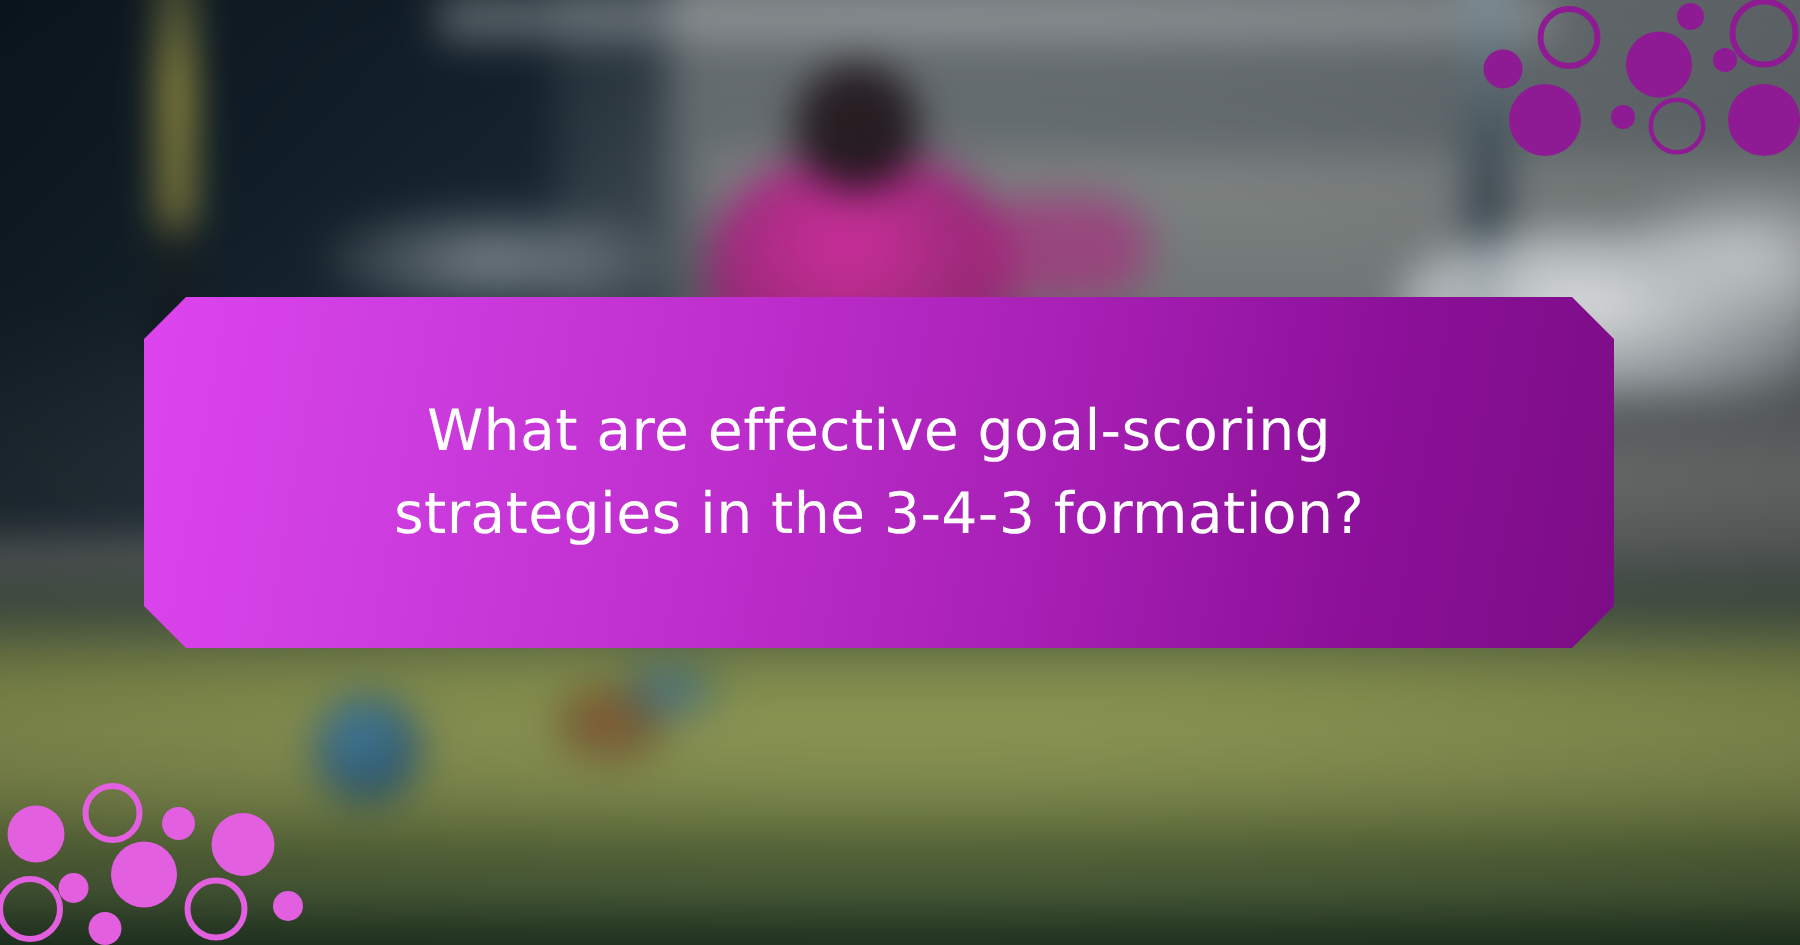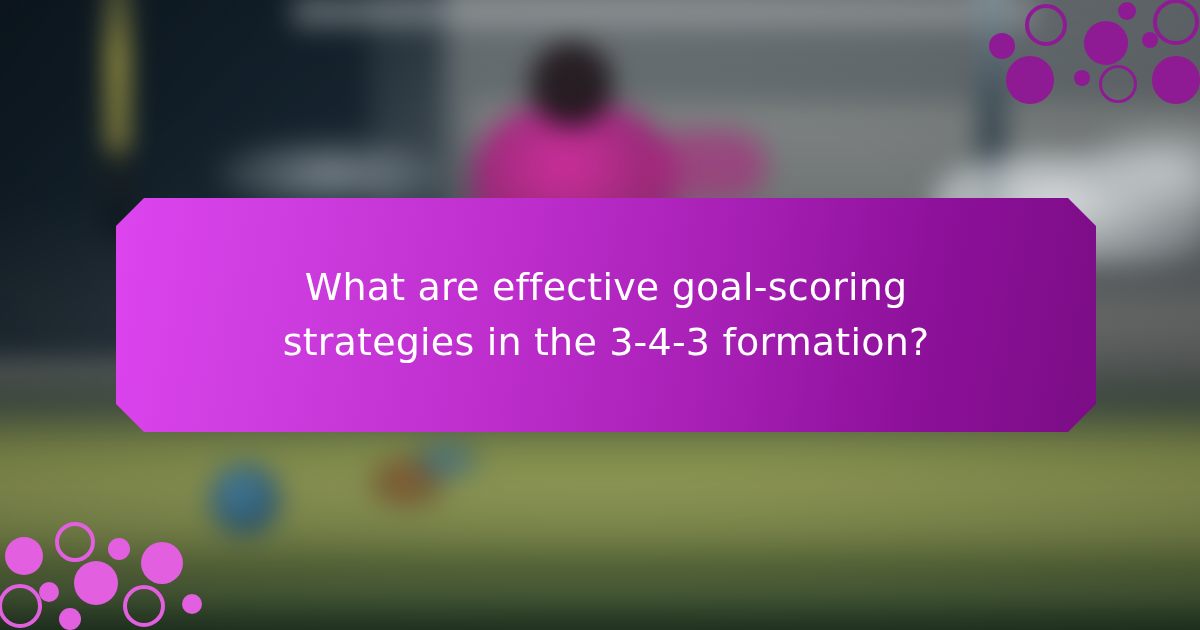--- a/index.html
+++ b/index.html
@@ -228,21 +228,21 @@
   .dots-bl { left: 0; bottom: 0; width: 220px; height: 112px; }
 
   .dot {
     position: absolute;
     border-radius: 50%;
   }
 
   
   #banner {
     position: absolute;
-    left: 116px;
+    left: 96px;
     top: 198px;
     width: 980px;
     height: 234px;
     background: linear-gradient(100deg, #dd44ee 0%, #d03fe2 14%, #bf2fce 38%, #a61fb4 62%, #8c1099 82%, #7b0d85 100%);
     display: flex;
     align-items: center;
     justify-content: center;
     
     -webkit-clip-path: polygon(
         0px 28px, 28px 0px,

